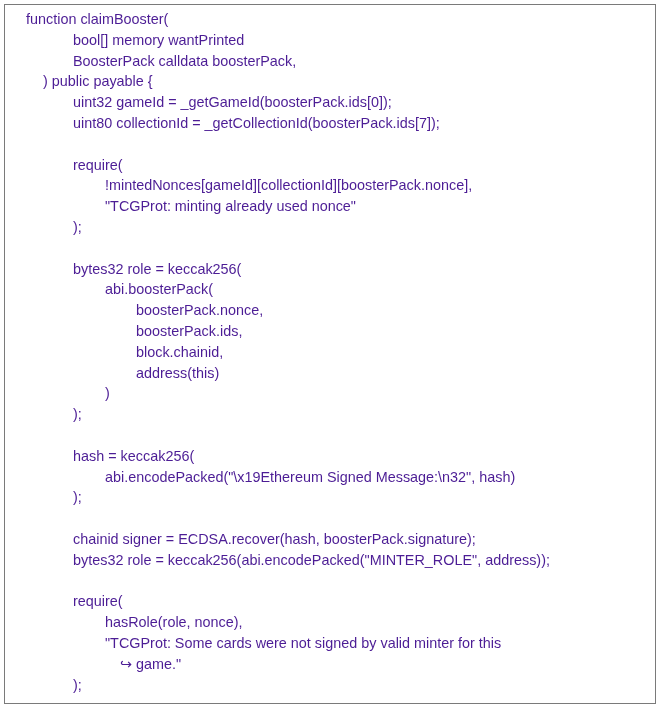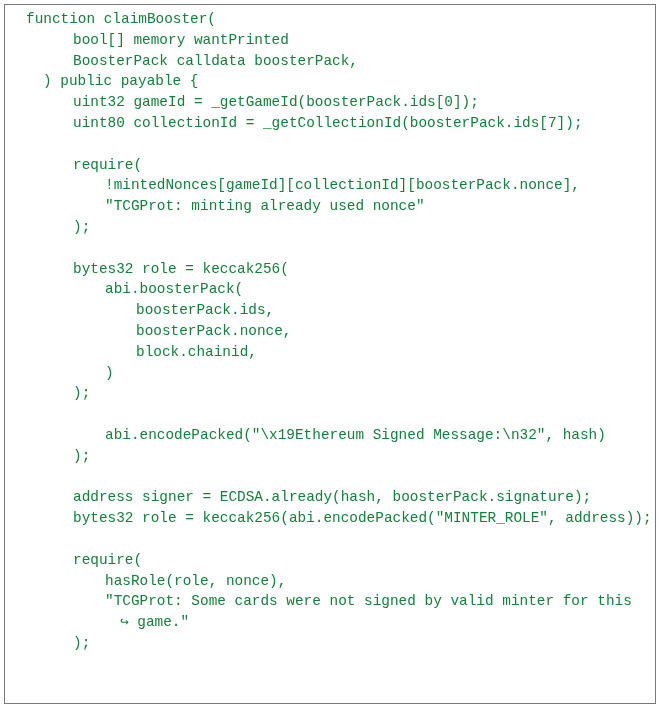--- a/index.html
+++ b/index.html
@@ -22,24 +22,24 @@
       border: 1px solid #7a7a7a;
       box-sizing: border-box;
       background: #ffffff;
     }
     .code {
       position: absolute;
       left: 0;
       top: 4px;
       right: 0;
       margin: 0;
-      font-family: Liberation Mono, monospace;
+      font-family: Liberation Sans, sans-serif;
       font-size: 14.4px;
       line-height: 20.8px;
-      color: #15803d;
+      color: #4c1d95;
     }
     .line {
       position: relative;
       height: 20.8px;
       white-space: pre;
     }
     .line span.txt {
       position: absolute;
       top: 0;
     }
@@ -62,30 +62,32 @@
     <div class="line"><span class="txt i1">uint32 gameId = _getGameId(boosterPack.ids[0]);</span></div>
     <div class="line"><span class="txt i1">uint80 collectionId = _getCollectionId(boosterPack.ids[7]);</span></div>
     <div class="line"><span class="txt i1"></span></div>
     <div class="line"><span class="txt i1">require(</span></div>
     <div class="line"><span class="txt i2">!mintedNonces[gameId][collectionId][boosterPack.nonce],</span></div>
     <div class="line"><span class="txt i2">"TCGProt: minting already used nonce"</span></div>
     <div class="line"><span class="txt i1">);</span></div>
     <div class="line"><span class="txt i1"></span></div>
     <div class="line"><span class="txt i1">bytes32 role = keccak256(</span></div>
     <div class="line"><span class="txt i2">abi.boosterPack(</span></div>
+    <div class="line"><span class="txt i3">boosterPack.nonce,</span></div>
     <div class="line"><span class="txt i3">boosterPack.ids,</span></div>
-    <div class="line"><span class="txt i3">boosterPack.nonce,</span></div>
     <div class="line"><span class="txt i3">block.chainid,</span></div>
+    <div class="line"><span class="txt i3">address(this)</span></div>
     <div class="line"><span class="txt i2">)</span></div>
     <div class="line"><span class="txt i1">);</span></div>
     <div class="line"><span class="txt i1"></span></div>
+    <div class="line"><span class="txt i1">hash = keccak256(</span></div>
     <div class="line"><span class="txt i2">abi.encodePacked("\x19Ethereum Signed Message:\n32", hash)</span></div>
     <div class="line"><span class="txt i1">);</span></div>
     <div class="line"><span class="txt i1"></span></div>
-    <div class="line"><span class="txt i1">address signer = ECDSA.already(hash, boosterPack.signature);</span></div>
+    <div class="line"><span class="txt i1">chainid signer = ECDSA.recover(hash, boosterPack.signature);</span></div>
     <div class="line"><span class="txt i1">bytes32 role = keccak256(abi.encodePacked("MINTER_ROLE", address));</span></div>
     <div class="line"><span class="txt i1"></span></div>
     <div class="line"><span class="txt i1">require(</span></div>
     <div class="line"><span class="txt i2">hasRole(role, nonce),</span></div>
     <div class="line"><span class="txt i2">"TCGProt: Some cards were not signed by valid minter for this</span></div>
     <div class="line"><span class="txt iarrow">↪ game."</span></div>
     <div class="line"><span class="txt i1">);</span></div>
   </div>
 </div>
 

